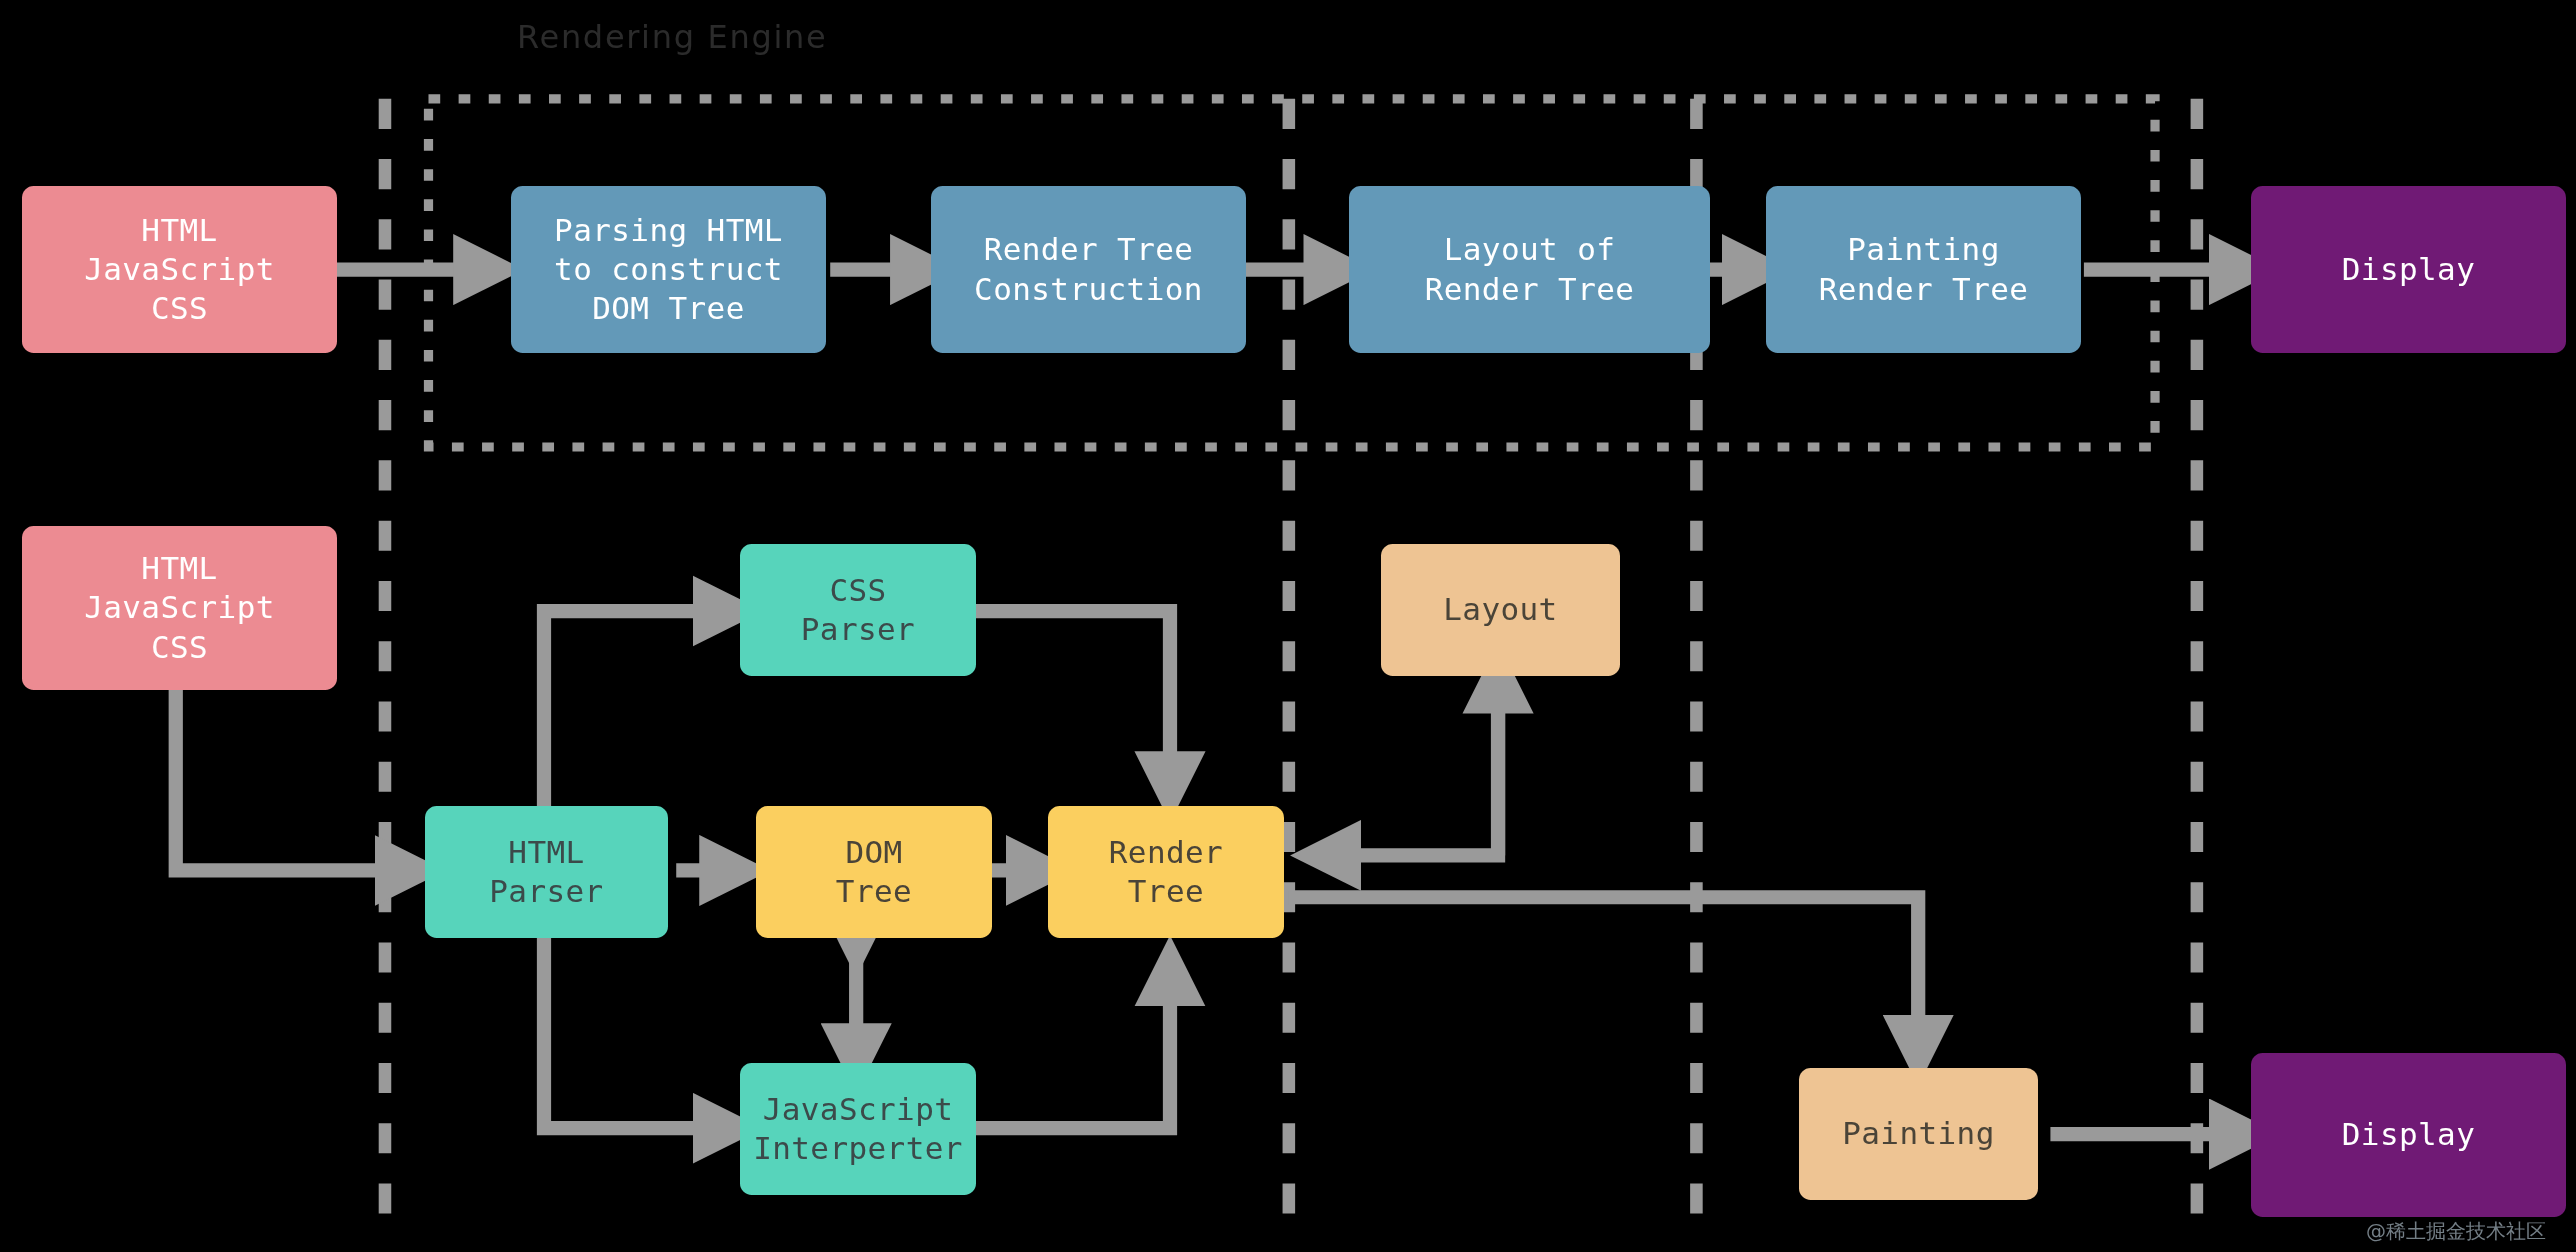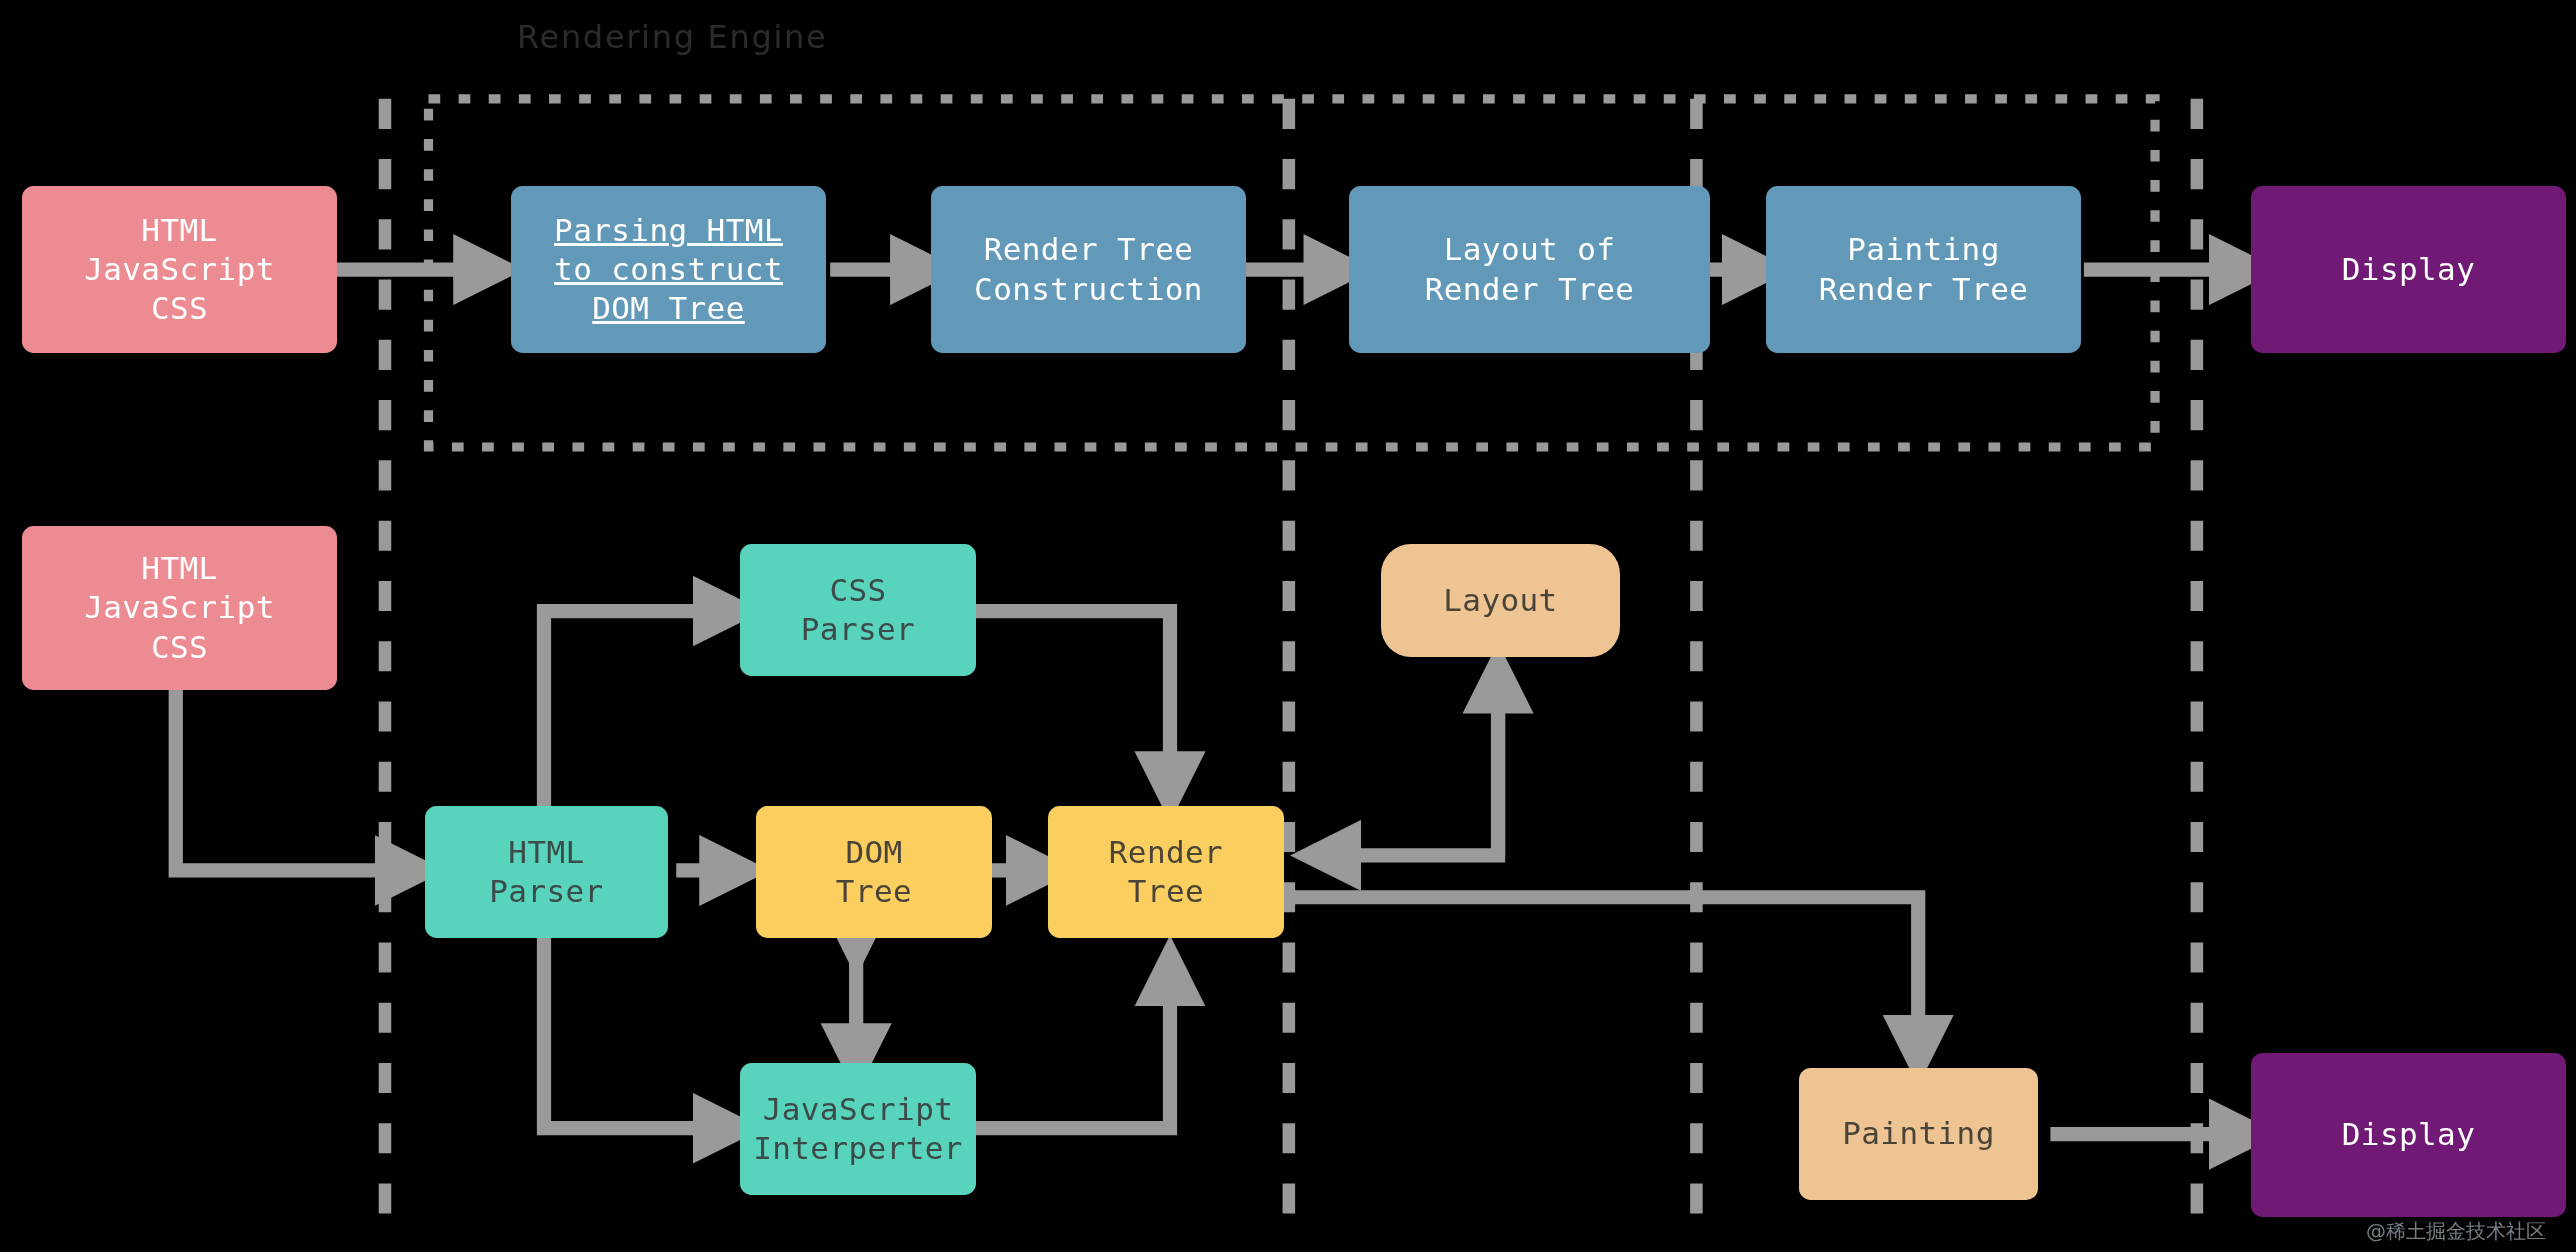--- a/index.html
+++ b/index.html
@@ -119,21 +119,21 @@
       <line x1="1023" y1="1125" x2="1023" y2="1265"></line>
     </g>
   </svg>
 
   <div class="diagram-title">Rendering Engine</div>
 
   <div class="node n-source" style="left:22px;  top:186px; width:315px; height:167px;">HTML
 JavaScript
 CSS</div>
 
-  <div class="node n-stage" style="left:511px; top:186px; width:315px; height:167px;text-decoration:underline;">Parsing HTML
+  <div class="node n-stage" style="left:511px; top:186px; width:315px; height:167px;">Parsing HTML
 to construct
 DOM Tree</div>
 
   <div class="node n-stage" style="left:931px; top:186px; width:315px; height:167px;">Render Tree
 Construction</div>
 
   <div class="node n-stage" style="left:1349px; top:186px; width:361px; height:167px;">Layout of
 Render Tree</div>
 
   <div class="node n-stage" style="left:1766px; top:186px; width:315px; height:167px;">Painting
@@ -153,21 +153,21 @@
 
   <div class="node n-parser" style="left:740px; top:1063px; width:236px; height:132px;">JavaScript
 Interperter</div>
 
   <div class="node n-tree" style="left:740px; top:806px; width:236px; height:132px;margin-left:16px;">DOM
 Tree</div>
 
   <div class="node n-tree" style="left:1048px; top:806px; width:236px; height:132px;">Render
 Tree</div>
 
-  <div class="node n-op" style="left:1381px; top:544px; width:239px; height:113px;border-radius:30px;">Layout</div>
+  <div class="node n-op" style="left:1381px; top:544px; width:239px; height:132px;">Layout</div>
 
   <div class="node n-op" style="left:1799px; top:1068px; width:239px; height:132px;">Painting</div>
 
   <div class="node n-display" style="left:2251px; top:1053px; width:315px; height:164px;">Display</div>
 
   <div class="watermark">@稀土掘金技术社区</div>
 
 </div>
 
 

